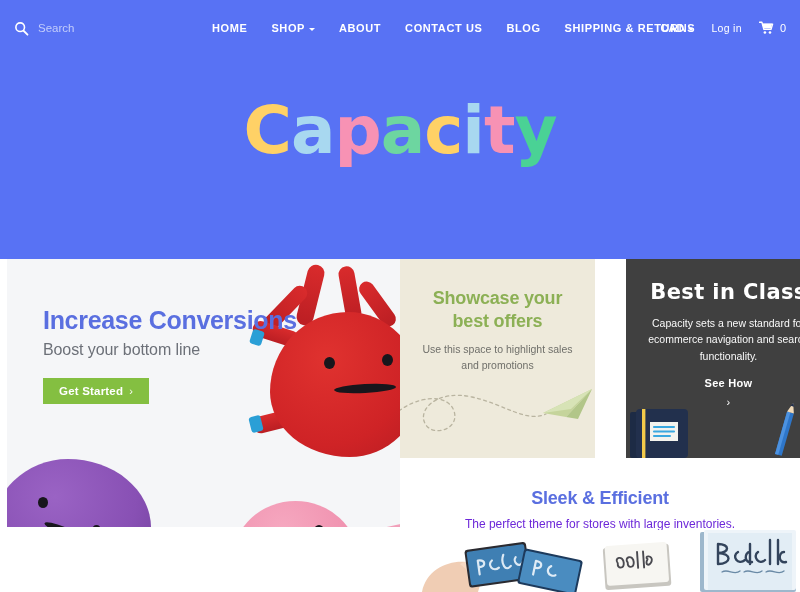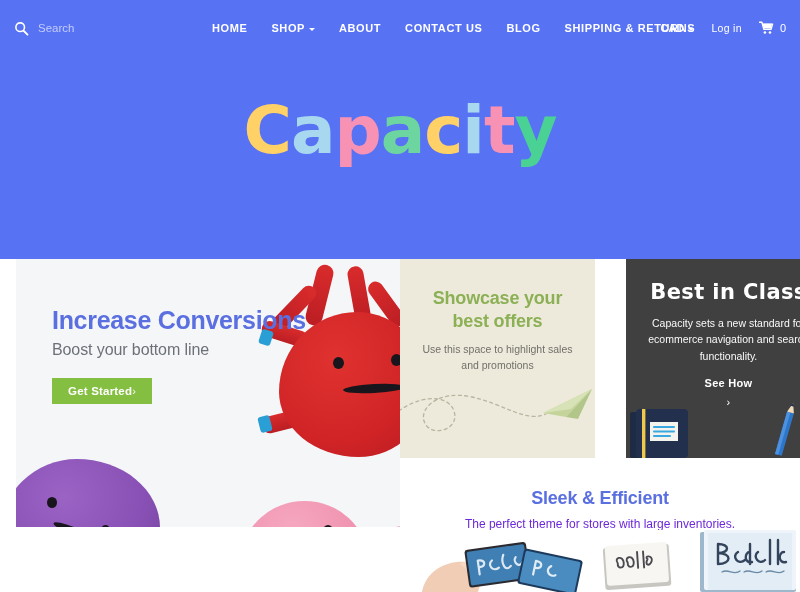--- a/index.html
+++ b/index.html
@@ -74,34 +74,34 @@
     font-weight:bold;
     font-size:66px;
     letter-spacing:-1px;
     line-height:1;
     user-select:none;
   }
   .logo span { display:inline-block; }
 
   
   .hero {
-    position:absolute; left:16px; top:259px; width:400px; height:268px;
+    position:absolute; left:7px; top:259px; width:400px; height:268px;
     background:#f5f6f8; overflow:hidden;
   }
   .hero-copy { position:absolute; left:36px; top:47px; z-index:5; }
   .hero-title {
     color:#5a6fe0; font-size:25px; font-weight:bold; letter-spacing:-0.3px;
     white-space:nowrap;
   }
   .hero-sub {
     color:#6c7078; font-size:16px; margin-top:6px; letter-spacing:-0.1px;
     white-space:nowrap;
   }
   .btn-green {
-    display:inline-flex; align-items:center; justify-content:center; gap:0;
+    display:inline-flex; align-items:center; justify-content:center; gap:6px;
     margin-top:19px; background:#84bf41; color:#ffffff;
     font-size:11.5px; font-weight:bold; letter-spacing:0.2px;
     padding:0 16px; height:26px; border:none; cursor:pointer;
     font-family:"Liberation Sans", sans-serif;
   }
   .btn-green .chev { font-weight:normal; font-size:11px; opacity:.95; }
 
   
   .plush { position:absolute; }
   .eye { position:absolute; background:#18161c; border-radius:50%; }

